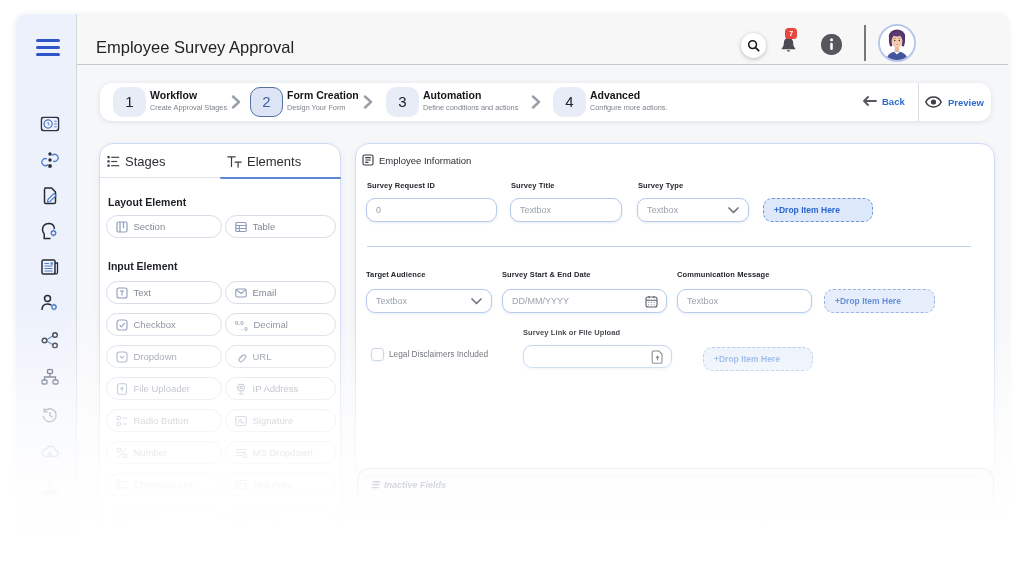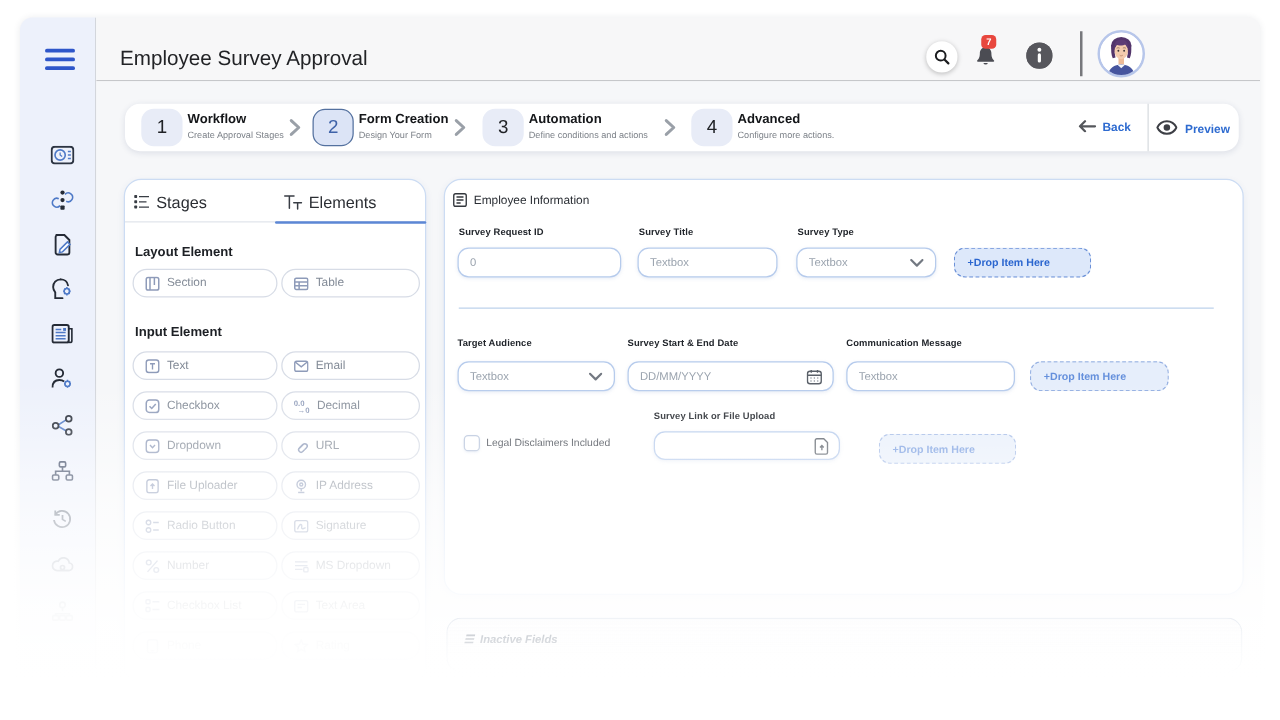--- a/index.html
+++ b/index.html
@@ -64,21 +64,21 @@
   font-size:9.5px; font-weight:400; color:#2a2e34; }
 .flabel { position:absolute; font-size:7.5px; font-weight:700; color:#22262c; letter-spacing:.1px; }
 .finput { position:absolute; height:24px; border:1px solid #b6cbec; border-radius:9px; background:#fff;
   font-size:9px; color:#9aa3ae; display:flex; align-items:center; padding:0 9px;
   box-shadow:0 1px 3px rgba(120,150,200,.18); }
 .dz { position:absolute; height:24px; border:1.4px dashed #6d92d8; border-radius:9px; background:#dde8fa;
   display:flex; align-items:center; padding-left:10px; font-size:8.5px; font-weight:700; color:#2b66cf; }
 .fdivider { position:absolute; left:11px; top:102px; width:604px; height:1px; background:#bdd2ec; }
 .cbox { position:absolute; width:13px; height:13px; border:1px solid #b7c4db; border-radius:3.5px; background:#fff; box-shadow:0 1px 2px rgba(120,150,200,.2); }
 
-.inactive { position:absolute; left:357px; top:494px; width:637px; height:44px;
+.inactive { position:absolute; left:357px; top:468px; width:637px; height:44px;
   border:1px solid #e8ecf2; border-radius:12px;
   background:linear-gradient(to bottom, rgba(252,252,253,.6), rgba(255,255,255,0));
   -webkit-mask-image:linear-gradient(to bottom, rgba(0,0,0,.85) 0, rgba(0,0,0,.35) 55%, rgba(0,0,0,0) 100%);
   mask-image:linear-gradient(to bottom, rgba(0,0,0,.85) 0, rgba(0,0,0,.35) 55%, rgba(0,0,0,0) 100%); }
 .inactive .txt { position:absolute; left:13px; top:11px; font-size:9px; font-weight:700; color:#aab0b9; font-style:italic; }
 
 
 .fade { position:absolute; left:0; top:0; width:1024px; height:576px; pointer-events:none;
   background:linear-gradient(to bottom,
     rgba(255,255,255,0) 0px, rgba(255,255,255,0) 305px,

